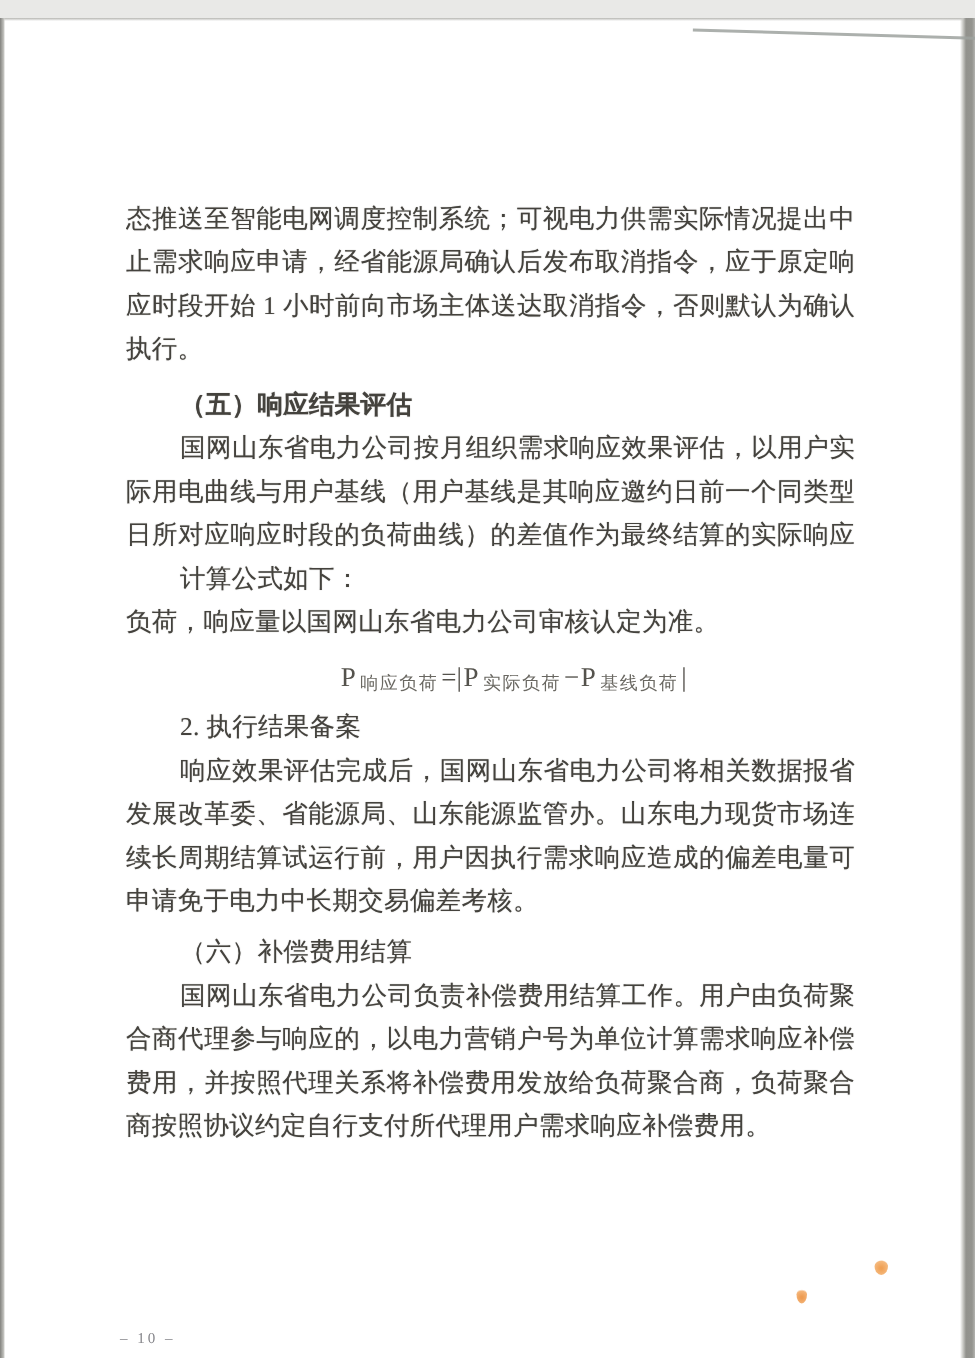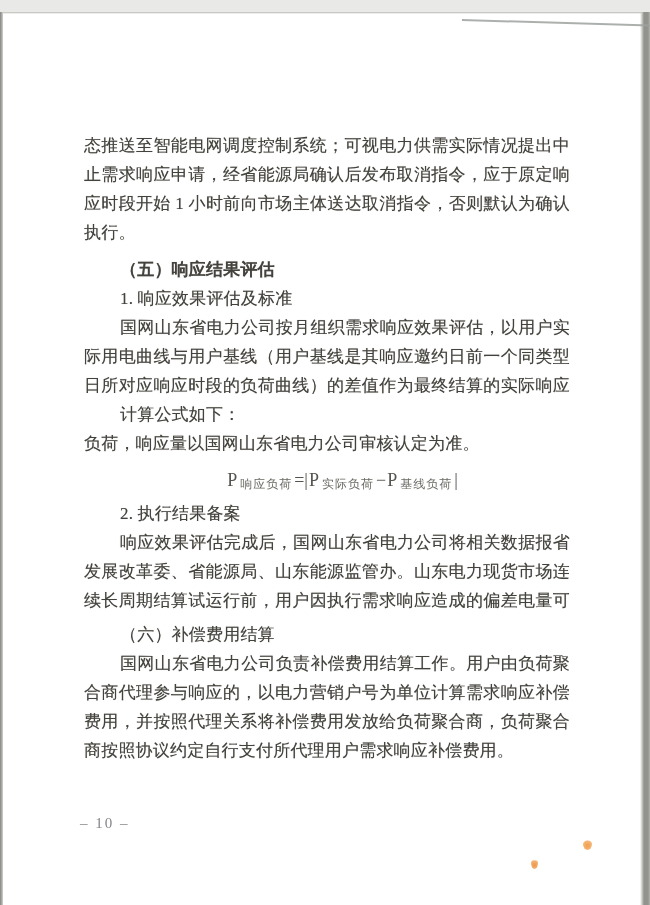--- a/index.html
+++ b/index.html
@@ -85,22 +85,22 @@
     vertical-align: -2px;
     margin-left: 3px;
     margin-right: 1px;
     color: #6a6862;
   }
   .formula .op { padding: 0 1px; }
   
   .page-number {
     position: absolute;
     left: 80px;
-    top: 803px;
-    font-size: 15px;
+    top: 875px;
+    font-size: 10px;
     letter-spacing: 2px;
     color: #85858a;
   }
   
   .stain {
     position: absolute;
     border-radius: 55% 45% 50% 50% / 40% 40% 60% 60%;
   }
   .stain-1 {
     left: 583px; top: 828px; width: 9px; height: 10px;
@@ -122,35 +122,35 @@
   <div class="edge-bottom-band"></div>
   <div class="edge-bottom-outer"></div>
   <div class="corner-curl"></div>
 
   <div class="content">
     <div class="ln fill">态推送至智能电网调度控制系统；可视电力供需实际情况提出中</div>
     <div class="ln fill">止需求响应申请，经省能源局确认后发布取消指令，应于原定响</div>
     <div class="ln fill">应时段开始 1 小时前向市场主体送达取消指令，否则默认为确认</div>
     <div class="ln end">执行。</div>
     <div class="ln end indent gap8">（五）响应结果评估</div>
-    <div class="ln end indent">1. 响应效果评估及标准</div>
     <div class="ln fill indent">国网山东省电力公司按月组织需求响应效果评估，以用户实</div>
     <div class="ln fill">际用电曲线与用户基线（用户基线是其响应邀约日前一个同类型</div>
     <div class="ln fill">日所对应响应时段的负荷曲线）的差值作为最终结算的实际响应</div>
     <div class="ln end indent">计算公式如下：</div>
     <div class="ln end">负荷，响应量以国网山东省电力公司审核认定为准。</div>
 
     <div class="formula">
       <span>P</span><span class="sub">响应负荷</span><span class="op">=|</span><span>P</span><span class="sub">实际负荷</span><span class="op">−</span><span>P</span><span class="sub">基线负荷</span><span class="op">|</span>
     </div>
 
     <div class="ln end indent gap4">2. 执行结果备案</div>
     <div class="ln fill indent">响应效果评估完成后，国网山东省电力公司将相关数据报省</div>
     <div class="ln fill">发展改革委、省能源局、山东能源监管办。山东电力现货市场连</div>
     <div class="ln fill">续长周期结算试运行前，用户因执行需求响应造成的偏差电量可</div>
+    <div class="ln end">申请免于电力中长期交易偏差考核。</div>
     <div class="ln end indent gap5">（六）补偿费用结算</div>
     <div class="ln fill indent">国网山东省电力公司负责补偿费用结算工作。用户由负荷聚</div>
     <div class="ln fill">合商代理参与响应的，以电力营销户号为单位计算需求响应补偿</div>
     <div class="ln fill">费用，并按照代理关系将补偿费用发放给负荷聚合商，负荷聚合</div>
     <div class="ln end">商按照协议约定自行支付所代理用户需求响应补偿费用。</div>
   </div>
 
   <div class="page-number">– 10 –</div>
 
   <div class="stain stain-1"></div>

